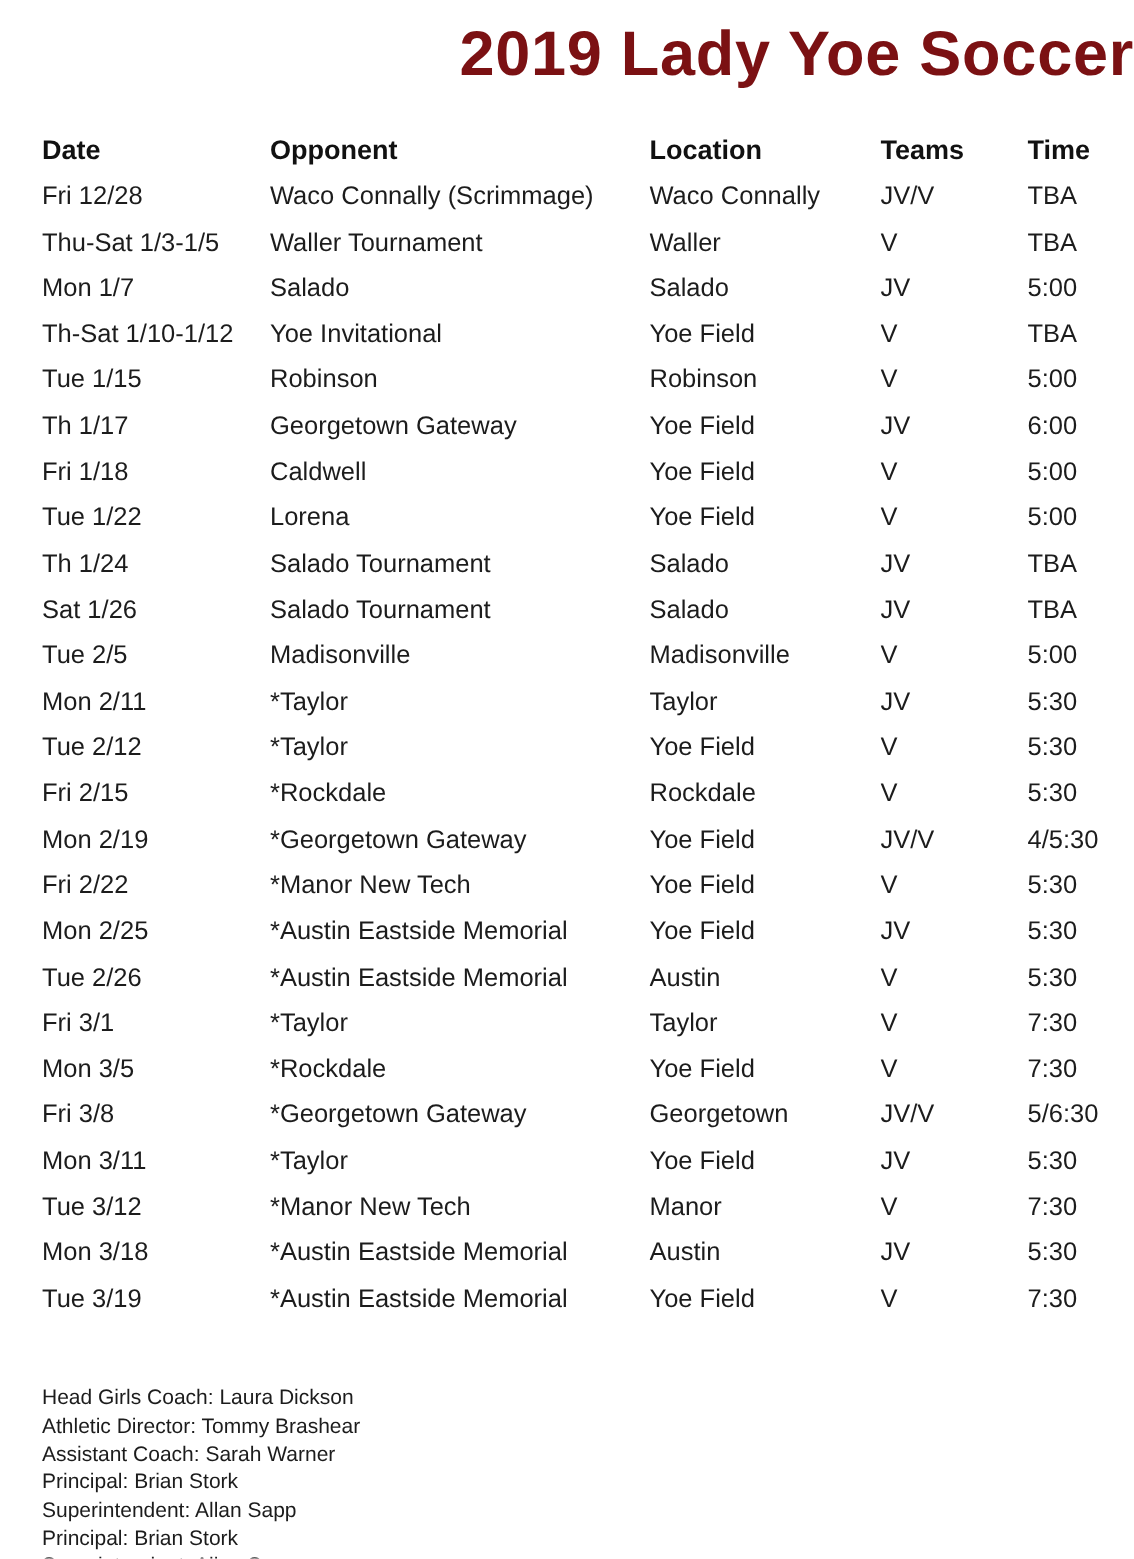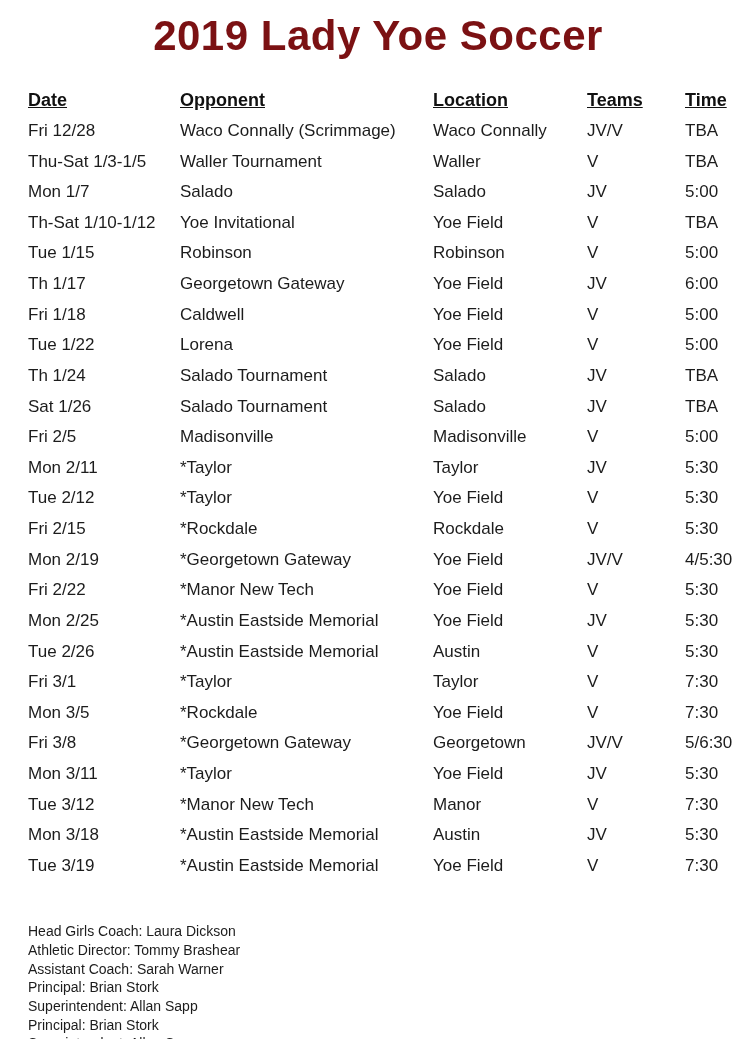--- a/index.html
+++ b/index.html
@@ -6,21 +6,21 @@
   html, body {
     width: 756px; height: 1039px;
     background: #ffffff;
     font-family: "Liberation Sans", "DejaVu Sans", sans-serif;
     color: #1c1c1c;
     overflow: hidden;
   }
   .page { width: 756px; height: 1039px; position: relative; }
   .page-title {
     margin-top: 12px;
-    text-align: center;
+    text-align: right;
     font-size: 42px;
     line-height: 48px;
     font-weight: bold;
     color: #7b1113;
     letter-spacing: 0.5px;
   }
   table.schedule {
     border-collapse: collapse;
     table-layout: fixed;
     width: 728px;
@@ -35,21 +35,20 @@
     height: 30.63px;
     white-space: nowrap;
     overflow: hidden;
     font-size: 17px;
     color: #1c1c1c;
   }
   table.schedule th {
     font-size: 18px;
     font-weight: bold;
     color: #111111;
-    text-decoration: underline;
   }
   .col-date     { width: 152px; }
   .col-opponent { width: 253px; }
   .col-location { width: 154px; }
   .col-teams    { width: 98px;  }
   .col-time     { width: 71px;  }
   .staff {
     display: flex;
     margin-left: 28px;
     margin-top: 41px;
@@ -163,21 +162,21 @@
 
         <tr>
           <td>Sat 1/26</td>
           <td>Salado Tournament</td>
           <td>Salado</td>
           <td>JV</td>
           <td>TBA</td>
         </tr>
 
         <tr>
-          <td>Fri 2/5</td>
+          <td>Tue 2/5</td>
           <td>Madisonville</td>
           <td>Madisonville</td>
           <td>V</td>
           <td>5:00</td>
         </tr>
 
         <tr>
           <td>Mon 2/11</td>
           <td>*Taylor</td>
           <td>Taylor</td>

